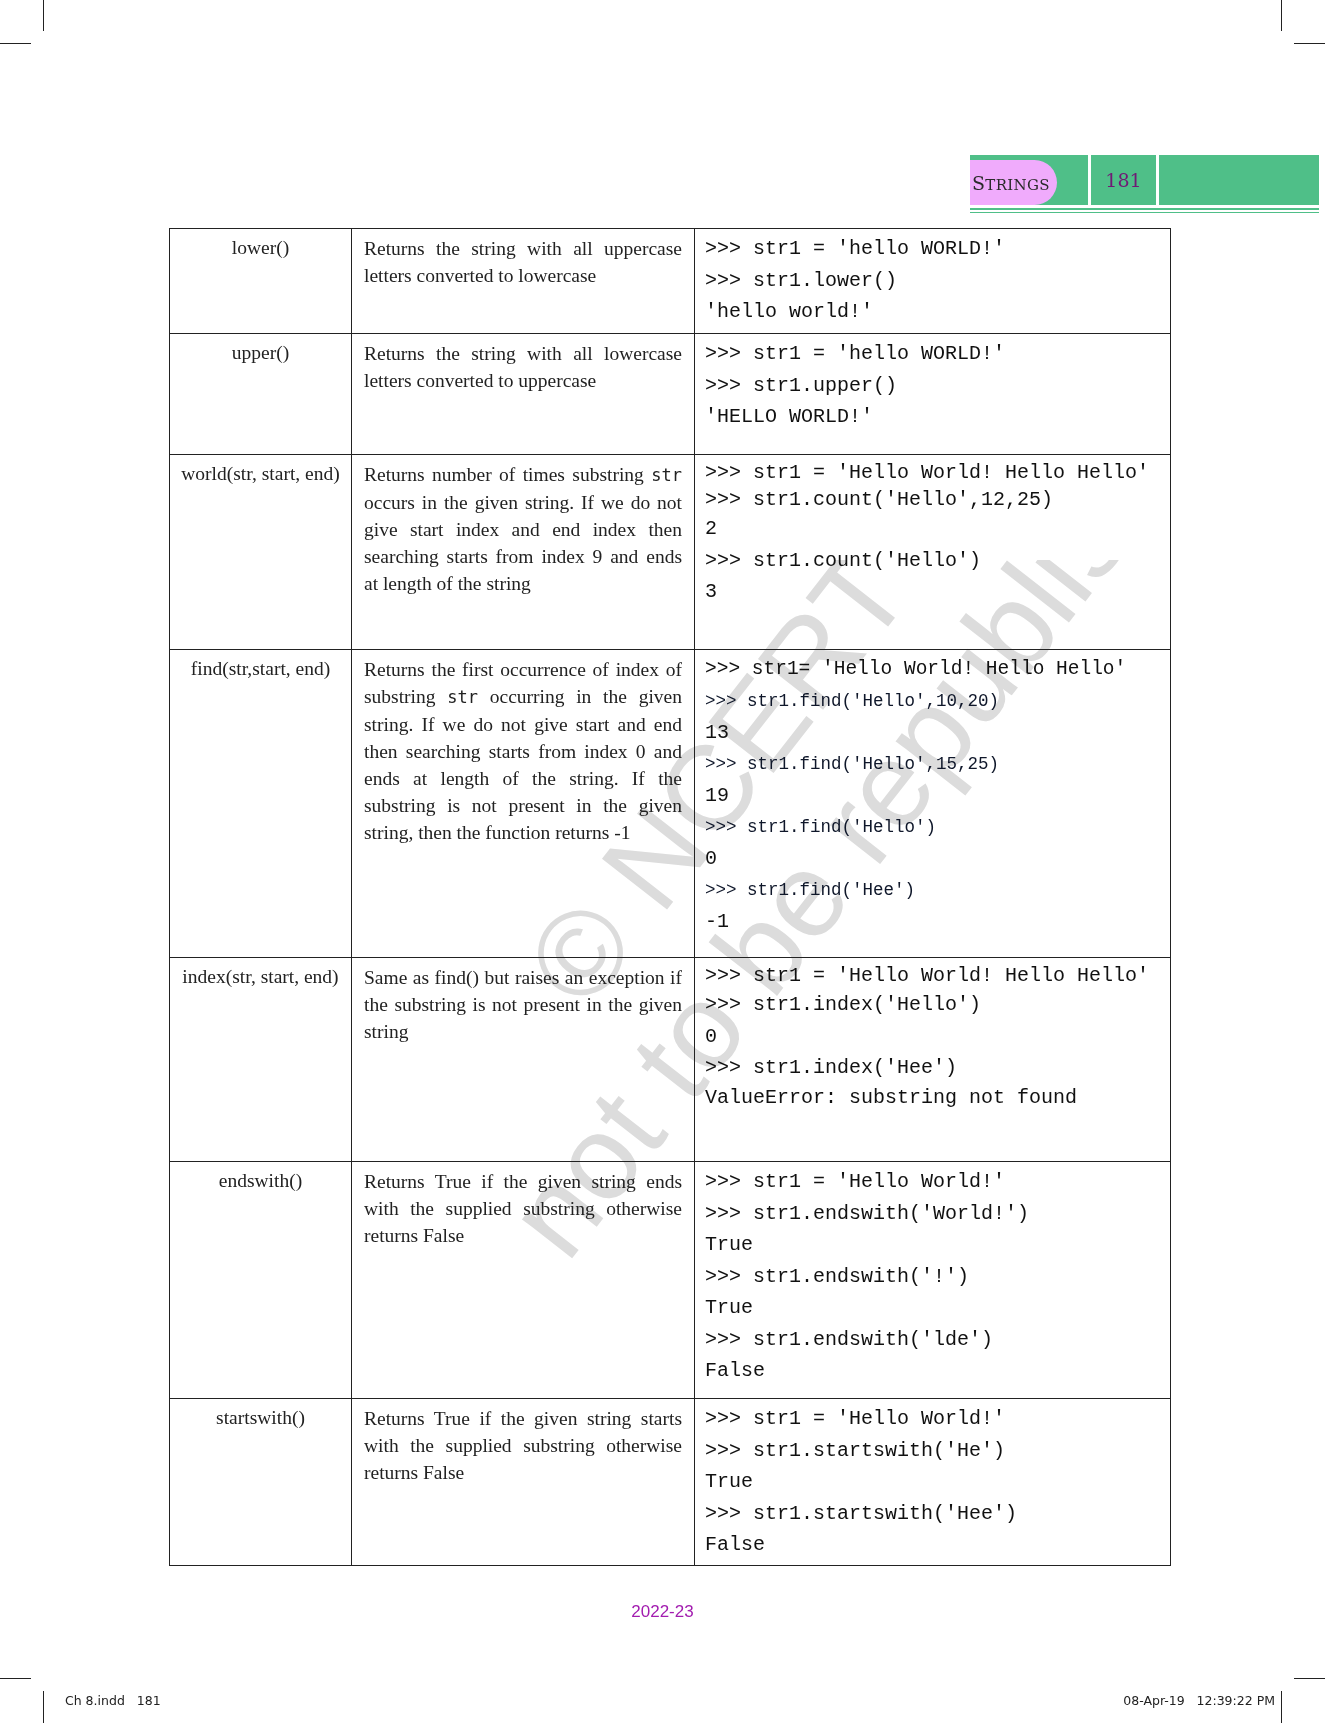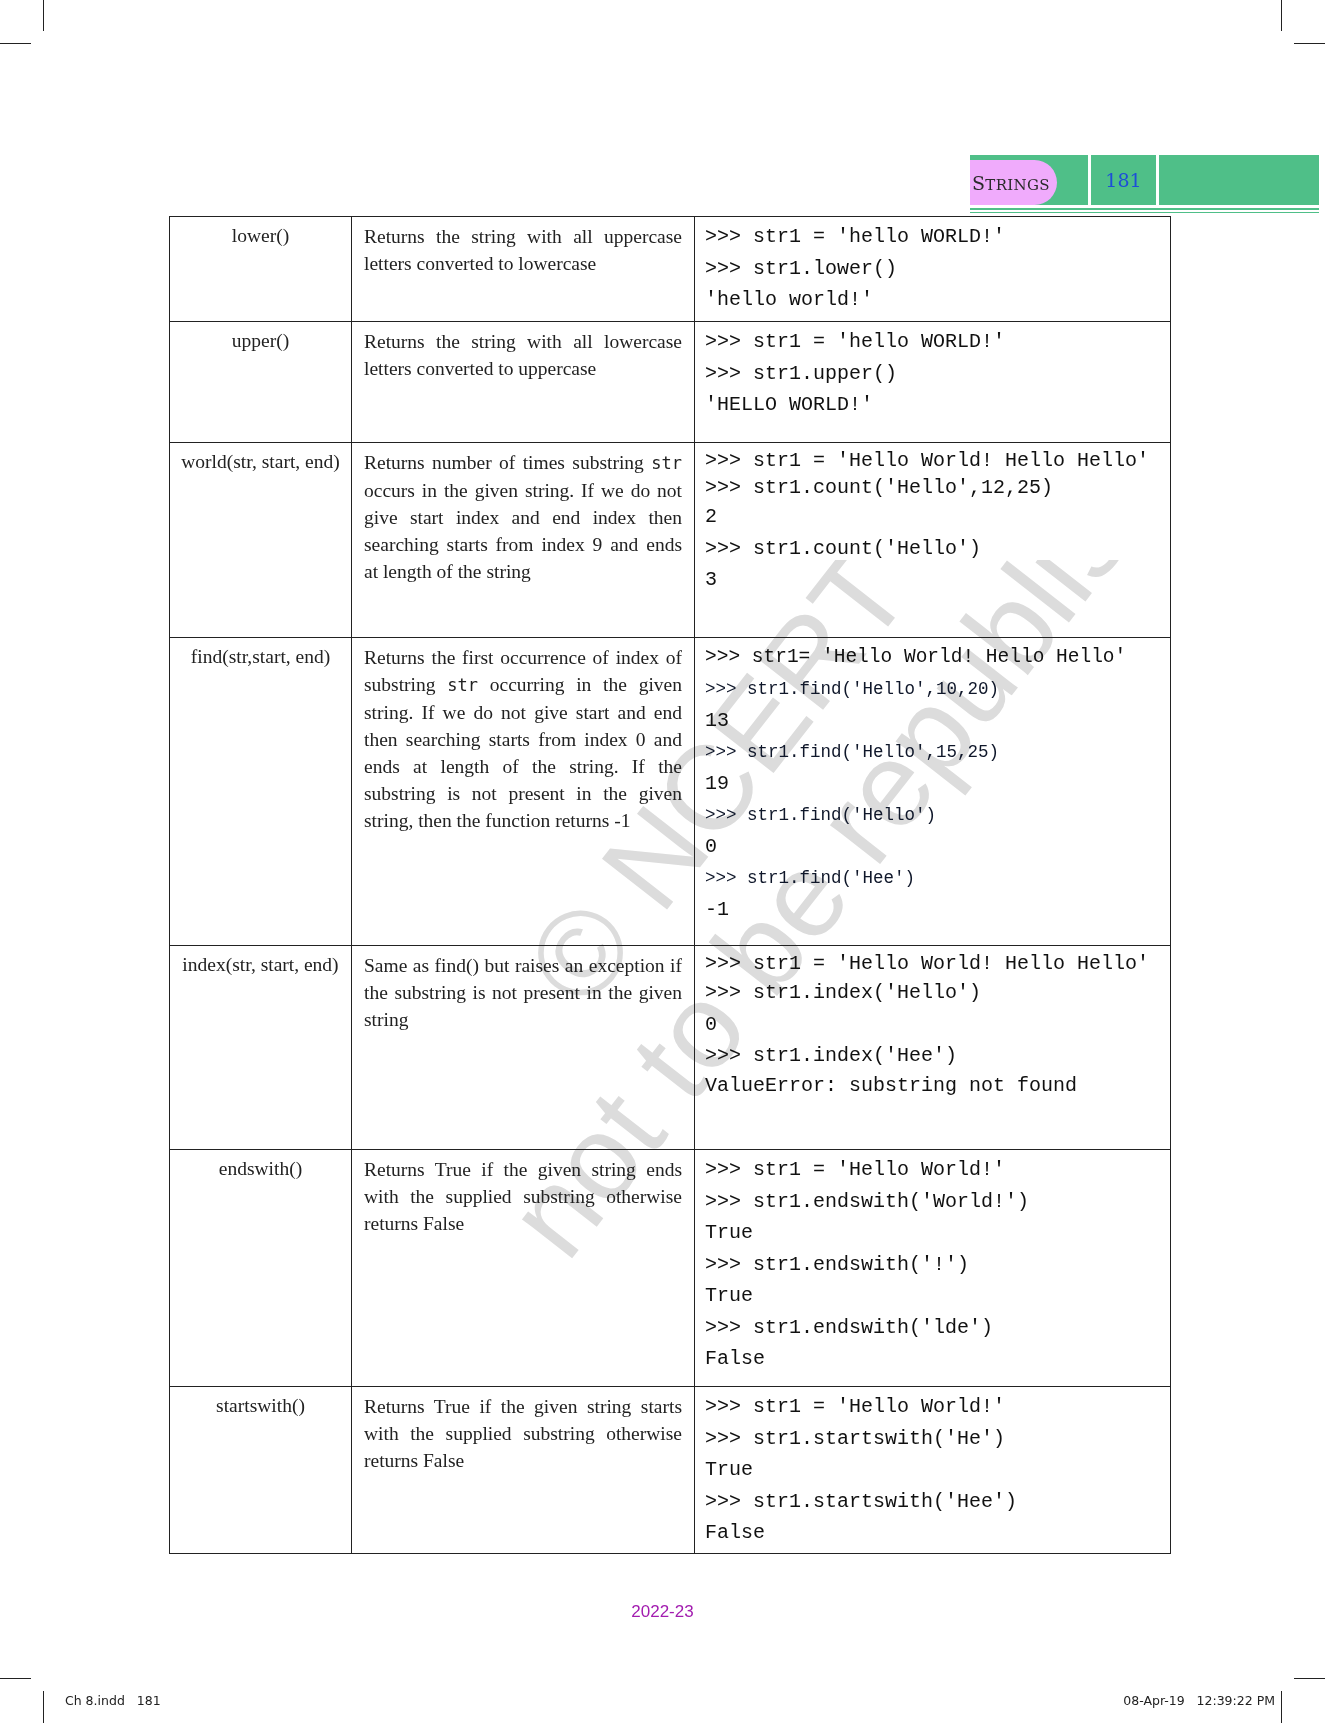--- a/index.html
+++ b/index.html
@@ -11,26 +11,26 @@
   
   .hdr { position:absolute; left:970px; top:155px; width:349px; height:50px; }
   .hdr-green { position:absolute; left:0; top:0; width:349px; height:50px; background:#4fbf88; }
   .hdr-pill { position:absolute; left:0; top:5px; width:85px; height:45px; background:#f0abfc;
               border-radius:0 24px 24px 0; display:flex; align-items:center; padding-left:2px; }
   .hdr-title { font-family:"DejaVu Serif", serif; font-size:17px; color:#2a2a2a; letter-spacing:0.3px; }
   .hdr-title .big { font-size:19px; }
   .hdr-div1 { position:absolute; left:118px; top:0; width:3px; height:50px; background:#fff; }
   .hdr-div2 { position:absolute; left:186px; top:0; width:3px; height:50px; background:#fff; }
   .hdr-num { position:absolute; left:121px; top:0; width:65px; height:50px; display:flex;
-             align-items:center; justify-content:center; font-size:19px; color:#1d4ed8;border-radius:21px; }
+             align-items:center; justify-content:center; font-size:19px; color:#701a75;border-radius:21px; }
   .hdr-rule1 { position:absolute; left:0; top:53px; width:349px; height:2px; background:#4fbf88; }
   .hdr-rule2 { position:absolute; left:0; top:57px; width:349px; height:1px; background:#4fbf88; }
 
   
-  .tbl { position:absolute; left:169px; top:216px; width:1000px; border-collapse:collapse;
+  .tbl { position:absolute; left:169px; top:228px; width:1000px; border-collapse:collapse;
          table-layout:fixed; }
   .tbl td { border:1.5px solid #222; vertical-align:top; padding:0; }
   .c1 { width:181px; text-align:center; font-family:"Liberation Serif", serif; font-size:19.5px;
         line-height:25px; padding-top:6px !important; color:#222; }
   .c2 { width:342px; }
   .c3 { width:475px; }
   .desc { font-family:"Liberation Serif", serif; font-size:19.5px; line-height:27px;
           text-align:justify; padding:6px 12px 0 12px; color:#222; }
   .desc .mono { font-family:"DejaVu Sans Mono", monospace; font-size:17px; }
   .code { padding:4px 10px 0 10px; }

